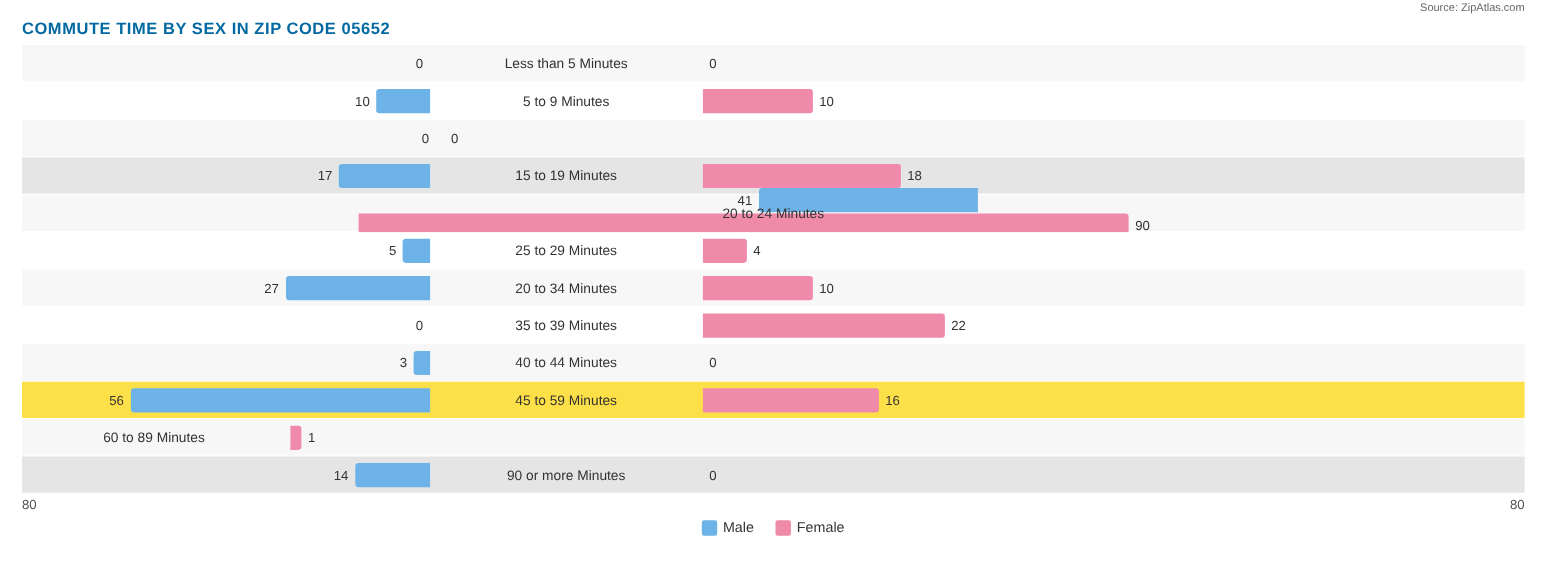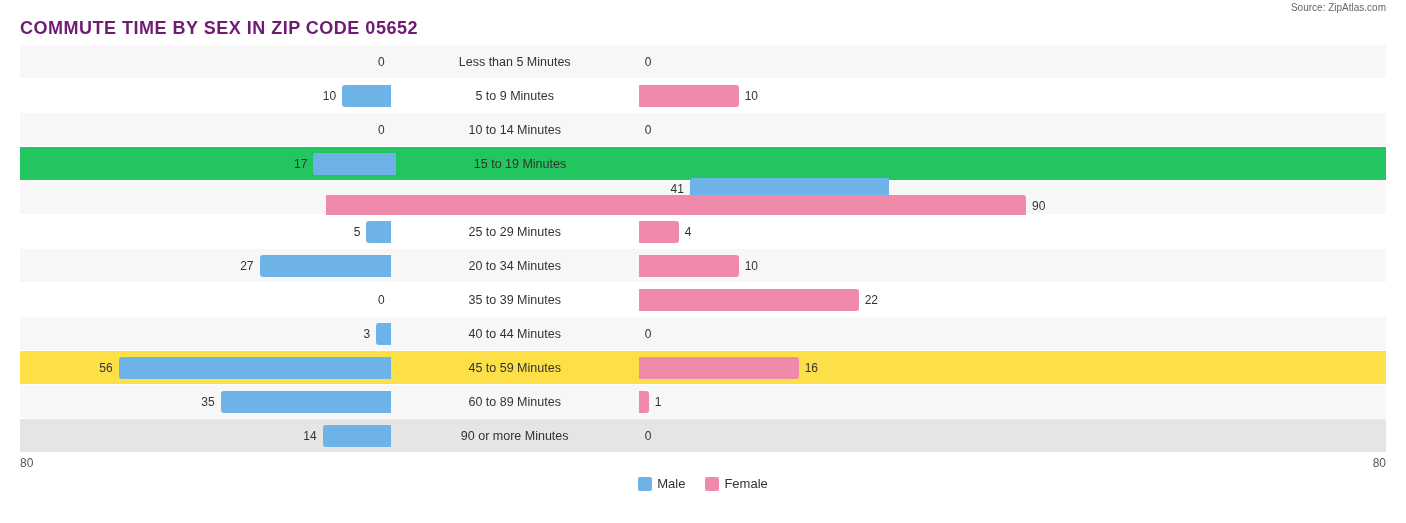--- a/index.html
+++ b/index.html
@@ -10,23 +10,23 @@
       height: 523px;
       overflow: hidden;
     }
     .chart-container {
       width: 1406px;
       height: 523px;
       padding: 18px 20px 40px 20px;
       position: relative;
     }
     .chart-title {
-      font-size: 18px;
+      font-size: 15px;
       font-weight: bold;
-      color: #701a75;
+      color: #0369a1;
       text-transform: uppercase;
       letter-spacing: 0.5px;
       margin-bottom: 6px;
     }
     .source-label {
       position: absolute;
       top: 2px;
       right: 20px;
       font-size: 10px;
       color: #666;
@@ -159,37 +159,41 @@
         <div class="center-label">5 to 9 Minutes</div>
         <div class="right-side">
           <div class="female-bar" style="width: 100px;"></div>
           <span class="female-value" style="left: 110px;">10</span>
         </div>
       </div>
       <div class="bar-row" style="background: rgb(247, 247, 247);">
         <div class="left-side">
           <span class="male-value" style="right: 10px;">0</span>
         </div>
-        <div class="center-label">10 to 14 Minutes</div>
-        <div class="right-side">
-          <span class="female-value" style="left: 10px;">0</span>
-        </div>
-      </div>
-      <div class="bar-row" style="background: #22c55e;">
+        <div class="right-side">
+          <span class="female-value" style="left: 10px;">0</span>
+        </div>
+      </div>
+      <div class="bar-row" style="background: #e5e5e5;">
         <div class="left-side">
           <div class="male-bar" style="width: 82.5714px;"></div>
           <span class="male-value" style="right: 92.5714px;">17</span>
         </div>
         <div class="center-label">15 to 19 Minutes</div>
+        <div class="right-side">
+          <div class="female-bar" style="width: 180px;"></div>
+          <span class="female-value" style="left: 190px;">18</span>
+        </div>
       </div>
       <div class="bar-row" style="background: rgb(247, 247, 247); flex-direction: column;">
         <div class="left-side">
           <div class="male-bar" style="width: 199.143px;"></div>
           <span class="male-value" style="right: 209.143px;">41</span>
         </div>
+        <div class="center-label">20 to 24 Minutes</div>
         <div class="right-side">
           <div class="female-bar" style="width: 700px;"></div>
           <span class="female-value" style="left: 710px;">90</span>
         </div>
       </div>
       <div class="bar-row" style="background: rgb(255, 255, 255);">
         <div class="left-side">
           <div class="male-bar" style="width: 24.2857px;"></div>
           <span class="male-value" style="right: 34.2857px;">5</span>
         </div>
@@ -235,24 +239,20 @@
           <div class="male-bar" style="width: 272px;"></div>
           <span class="male-value" style="right: 282px;">56</span>
         </div>
         <div class="center-label">45 to 59 Minutes</div>
         <div class="right-side">
           <div class="female-bar" style="width: 160px;"></div>
           <span class="female-value" style="left: 170px;">16</span>
         </div>
       </div>
       <div class="bar-row" style="background: rgb(247, 247, 247);">
-        <div class="left-side">
-          <div class="male-bar" style="width: 170px;"></div>
-          <span class="male-value" style="right: 180px;">35</span>
-        </div>
         <div class="center-label">60 to 89 Minutes</div>
         <div class="right-side">
           <div class="female-bar" style="width: 10px;"></div>
           <span class="female-value" style="left: 20px;">1</span>
         </div>
       </div>
       <div class="bar-row" style="background: #e5e5e5;">
         <div class="left-side">
           <div class="male-bar" style="width: 68px;"></div>
           <span class="male-value" style="right: 78px;">14</span>

